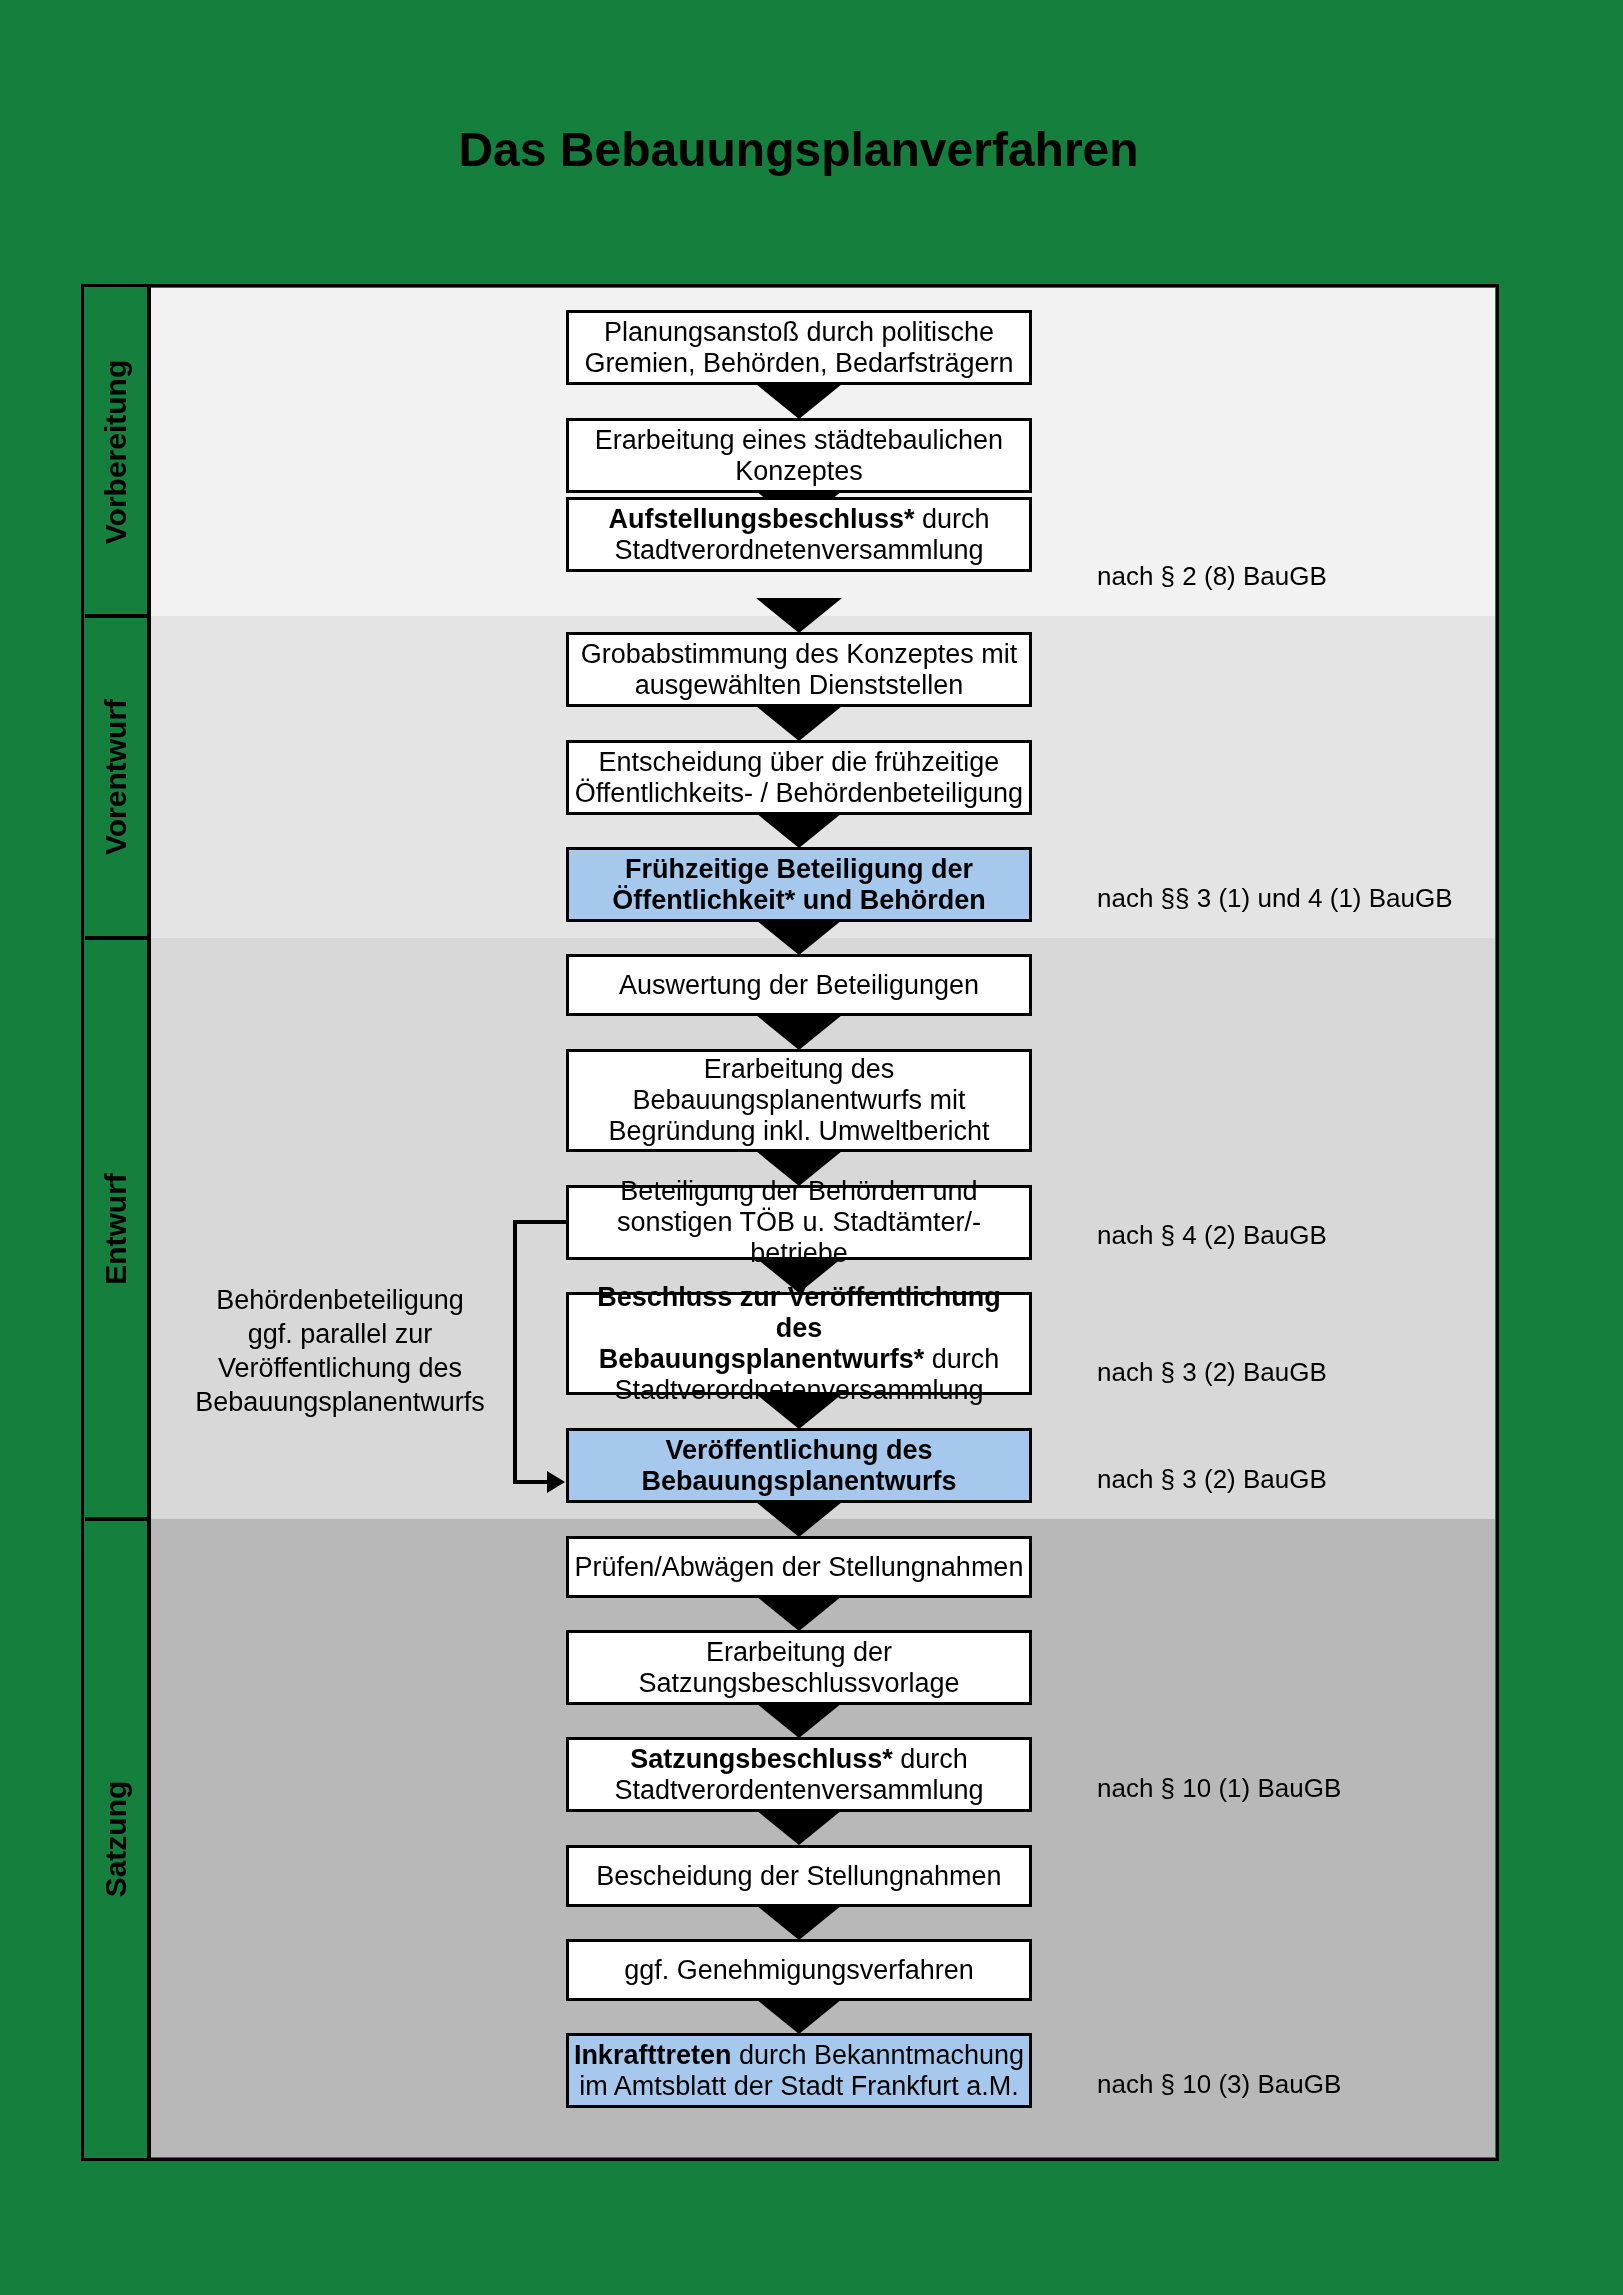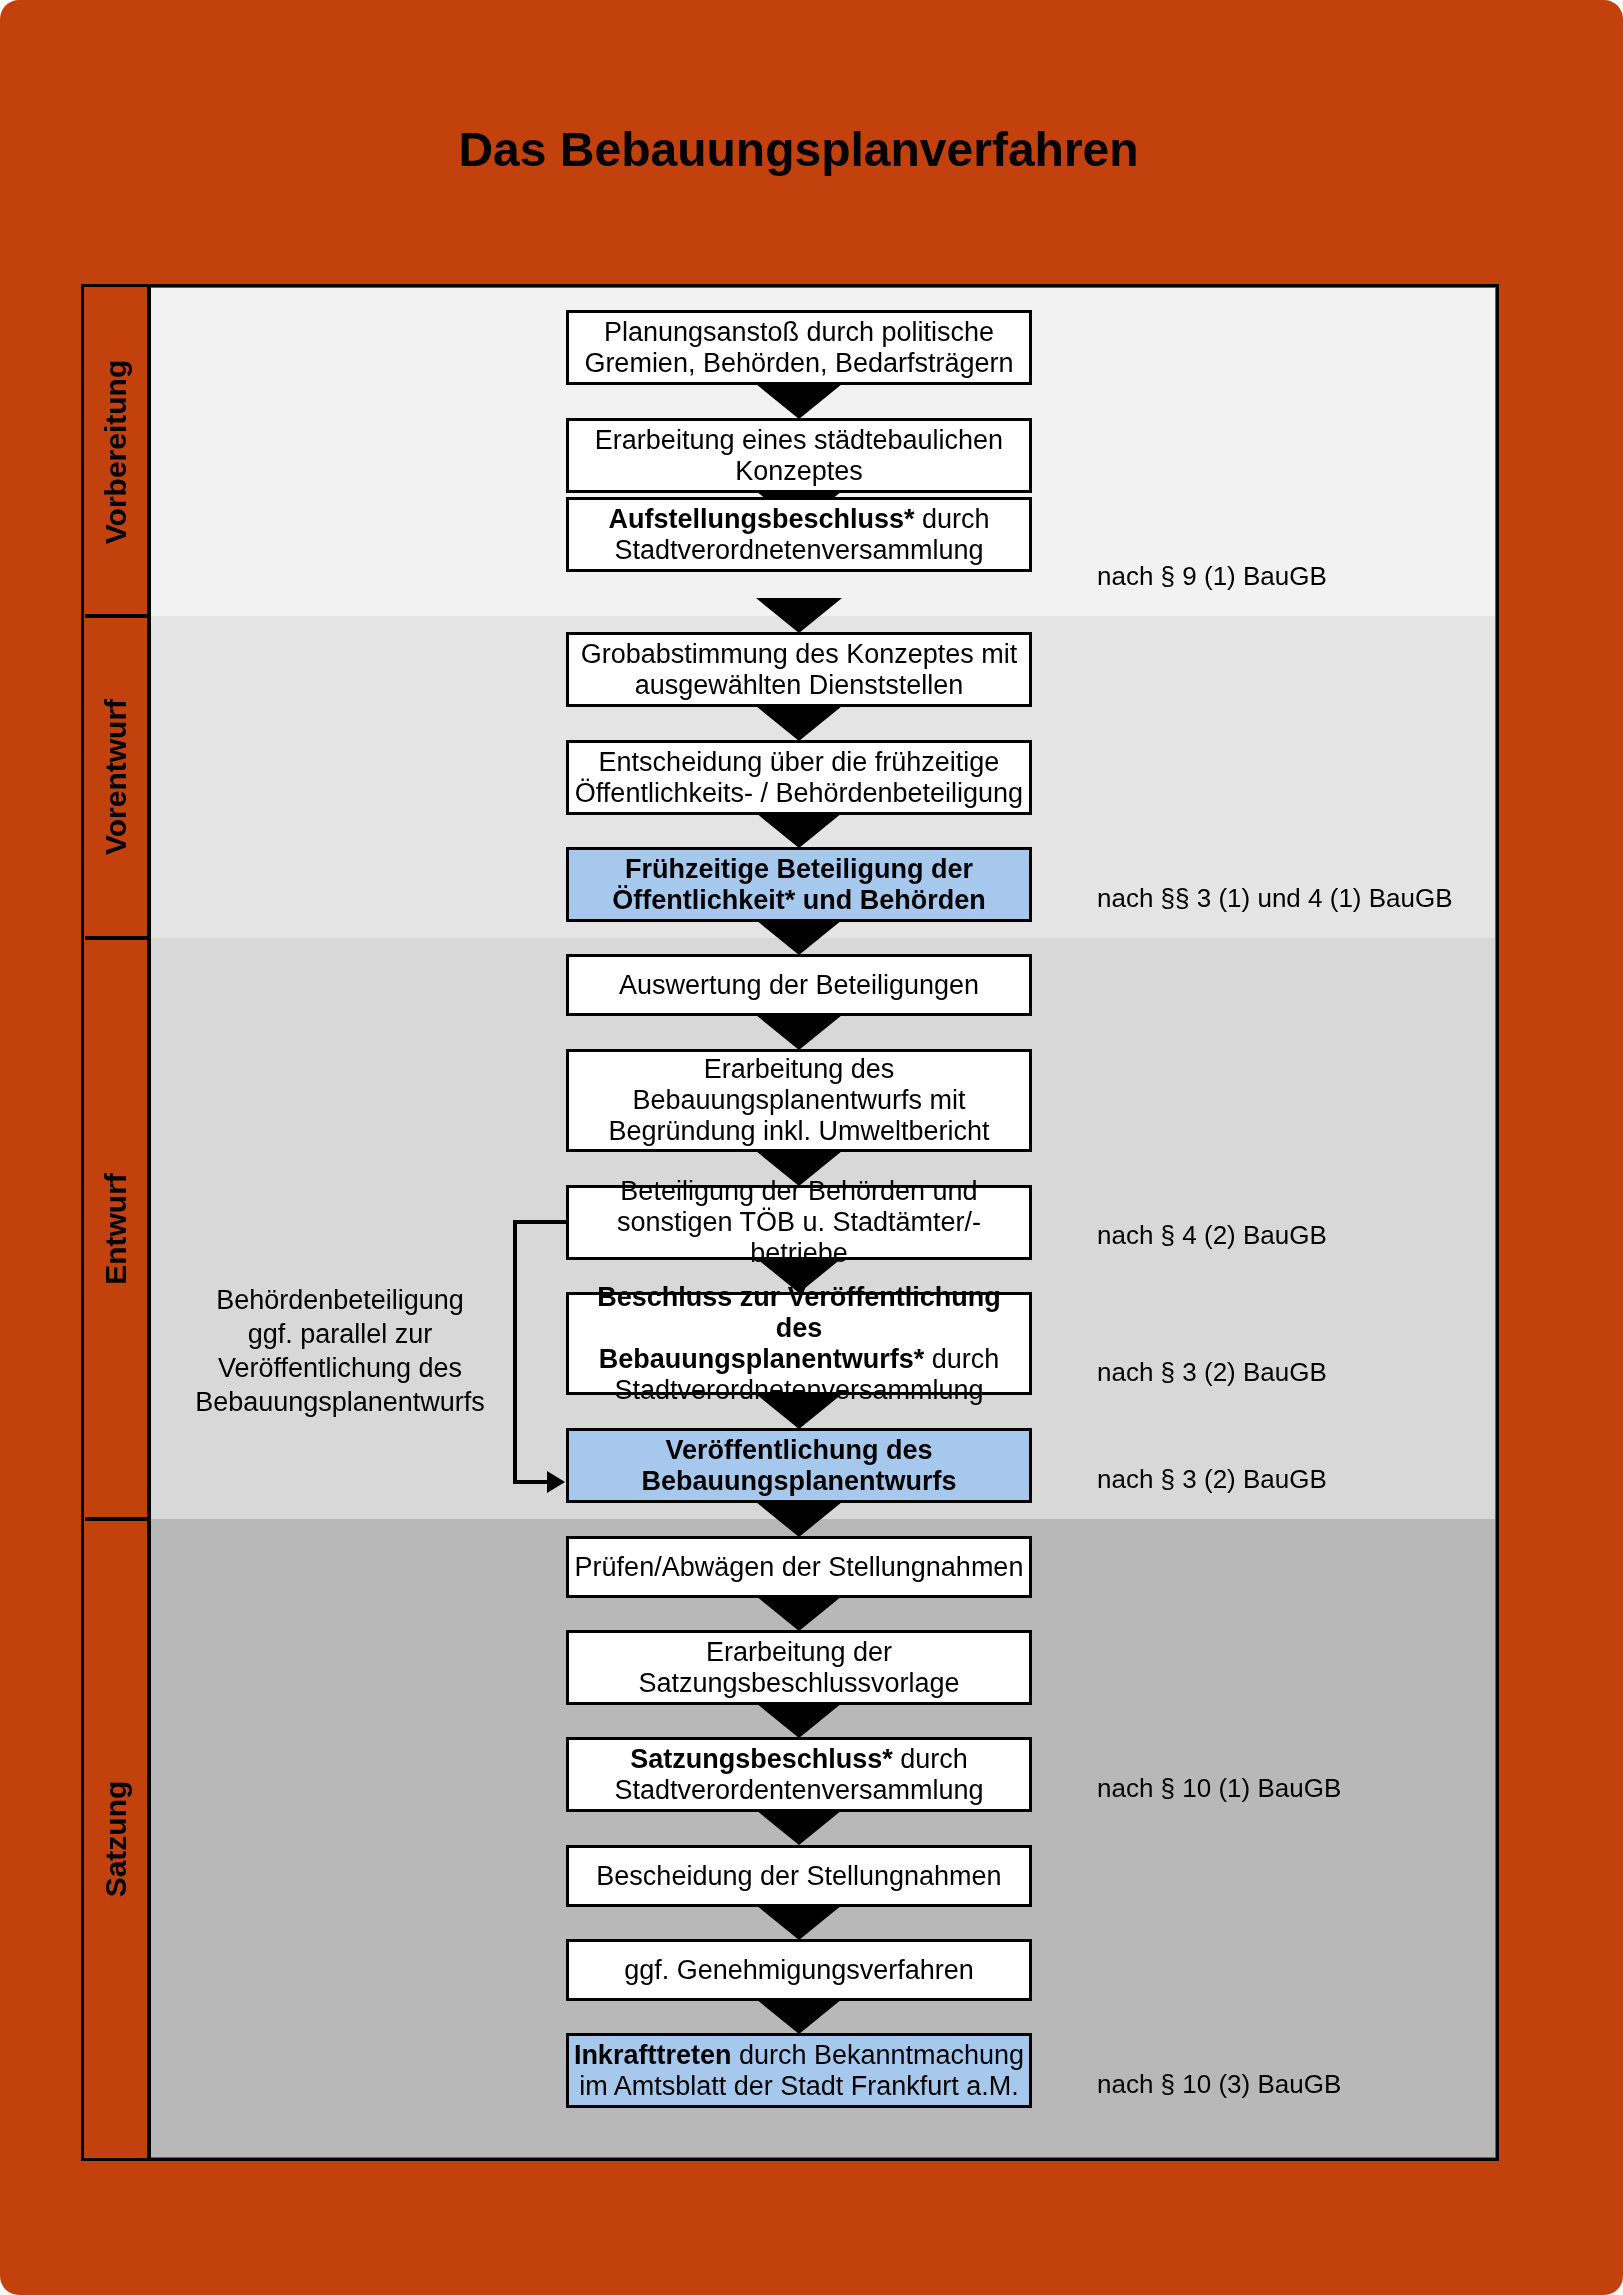--- a/index.html
+++ b/index.html
@@ -1,17 +1,17 @@
 <!DOCTYPE html>
 <html style="font-size:10.5px"><head>
 <meta charset="utf-8">
 <style>
   html,body{margin:0;padding:0;background:#fff;}
-  .page{position:relative;width:1623px;height:2295px;background:#c2410c;overflow:hidden;
-        font-family:"Liberation Sans","DejaVu Sans",sans-serif;color:#000;border-radius:19px;}
+  .page{position:relative;width:1623px;height:2295px;background:#15803d;overflow:hidden;
+        font-family:"Liberation Sans","DejaVu Sans",sans-serif;color:#000;}
   .title{position:absolute;left:0;top:123px;width:1597px;text-align:center;
          font-size:48px;font-weight:bold;line-height:54px;}
   .subtitle{position:absolute;left:0;top:211px;width:1597px;text-align:center;
             font-size:31px;font-weight:bold;line-height:39px;}
   .frame{position:absolute;left:81px;top:284px;width:1418px;height:1877px;
          border:3.9px solid #000;box-sizing:border-box;}
   .labelcol-divider{position:absolute;left:147px;top:284px;width:3.9px;height:1877px;background:#000;}
   .band{position:absolute;left:151px;width:1344px;}
   .hline{position:absolute;left:85px;width:62px;height:3.9px;background:#000;}
   .phase-label{position:absolute;left:116px;transform:translate(-50%,-50%) rotate(-90deg);
@@ -55,21 +55,21 @@
       <div class="phase-label" style="top: 1839px;">Satzung</div>
       <div class="step-box" style="top: 310px; height: 75px;"><span>Planungsanstoß durch politische
 Gremien, Behörden, Bedarfsträgern</span></div>
       <div class="down-arrow" style="top: 384px; border-top: 35px solid rgb(0, 0, 0);"></div>
       <div class="step-box" style="top: 418px; height: 75px;"><span>Erarbeitung eines städtebaulichen
 Konzeptes</span></div>
       <div class="down-arrow" style="top: 491px; border-top: 35px solid rgb(0, 0, 0);"></div>
       <div class="step-box" style="top: 497px; height: 75px;"><span><b>Aufstellungsbeschluss*</b> durch
 Stadtverordnetenversammlung</span></div>
       <div class="down-arrow" style="top: 598px; border-top: 35px solid rgb(0, 0, 0);"></div>
-      <div class="note" style="top: 562px;">nach § 9 (1) BauGB</div>
+      <div class="note" style="top: 562px;">nach § 2 (8) BauGB</div>
       <div class="step-box" style="top: 632px; height: 75px;"><span>Grobabstimmung des Konzeptes mit
 ausgewählten Dienststellen</span></div>
       <div class="down-arrow" style="top: 706px; border-top: 35px solid rgb(0, 0, 0);"></div>
       <div class="step-box" style="top: 740px; height: 75px;"><span>Entscheidung über die frühzeitige
 Öffentlichkeits- / Behördenbeteiligung</span></div>
       <div class="down-arrow" style="top: 813px; border-top: 35px solid rgb(0, 0, 0);"></div>
       <div class="step-box" style="top: 847px; height: 75px; background: rgb(166, 200, 236);"><span><b>Frühzeitige Beteiligung der
 Öffentlichkeit* und Behörden</b></span></div>
       <div class="down-arrow" style="top: 920px; border-top: 35px solid rgb(0, 0, 0);"></div>
       <div class="note" style="top: 884px;">nach §§ 3 (1) und 4 (1) BauGB</div>

